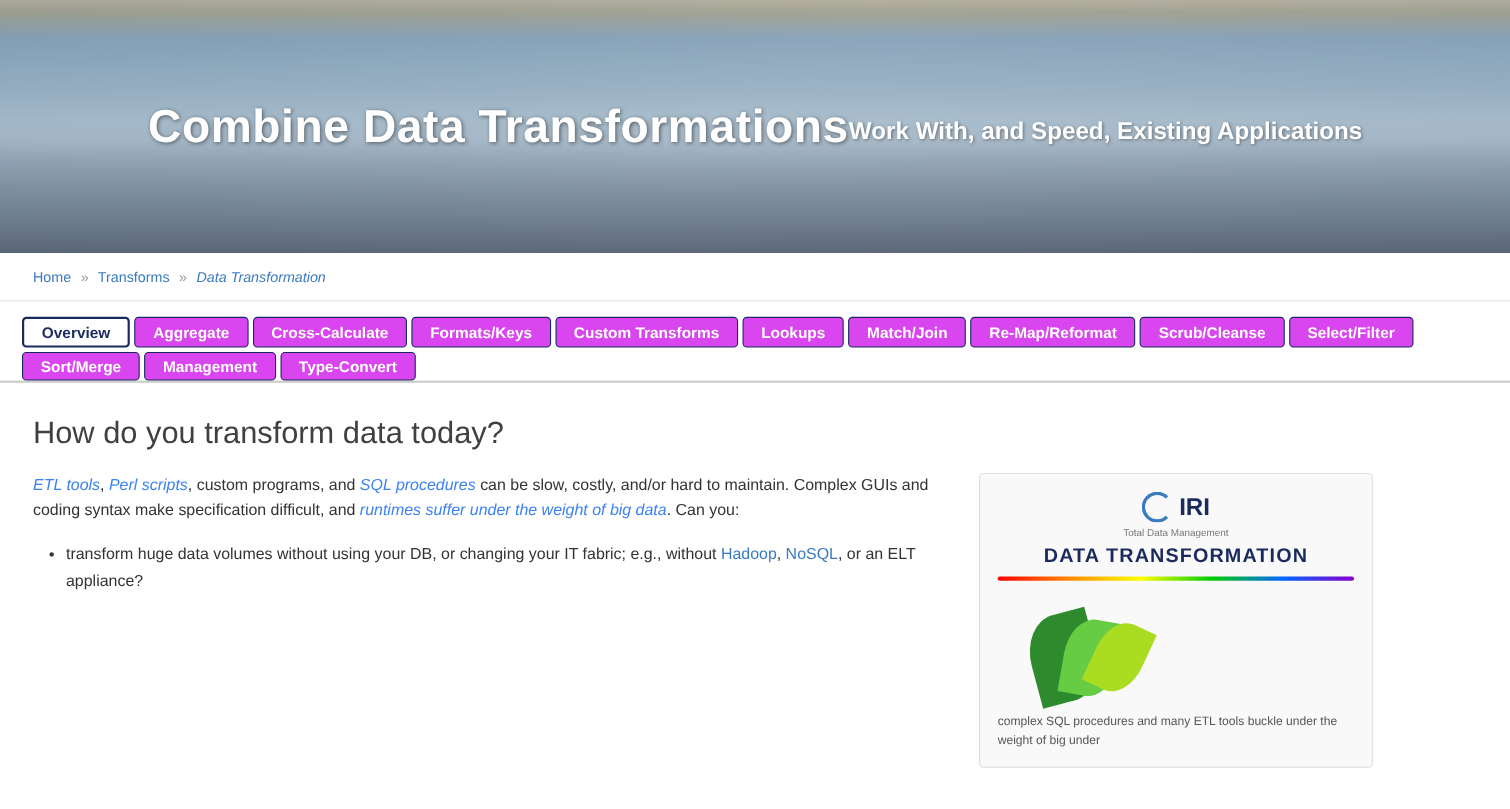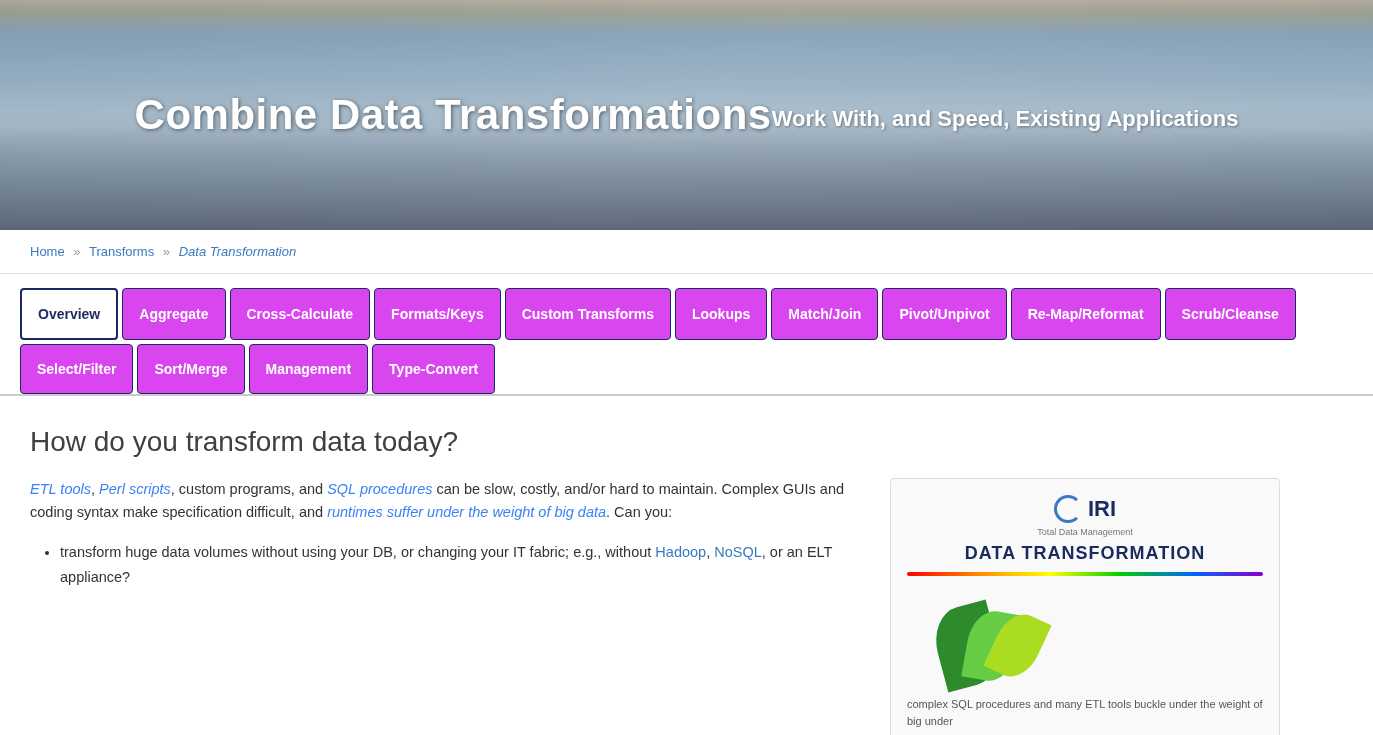--- a/index.html
+++ b/index.html
@@ -81,21 +81,21 @@
 
     
     .nav-tabs {
       padding: 14px 20px 0 20px;
       display: flex;
       flex-wrap: wrap;
       gap: 4px;
       border-bottom: 2px solid #ccc;
     }
     .tab-btn {
-      padding: 16px 16px;
+      padding: 4px 16px;
       border: 1px solid #1a2a5e;
       border-radius: 4px;
       cursor: pointer;
       font-size: 14px;
       font-weight: 600;
       text-decoration: none;
     }
     .tab-btn.active {
       background: #fff;
       color: #1a2a5e;
@@ -121,21 +121,21 @@
     .content-layout {
       display: flex;
       gap: 40px;
       align-items: flex-start;
     }
     .content-left {
       flex: 1;
       max-width: 820px;
     }
     .content-right {
-      width: 390px;
+      width: 358px;
       flex-shrink: 0;
     }
 
     .intro-text {
       font-size: 14.5px;
       line-height: 1.6;
       color: #333;
       margin-bottom: 16px;
     }
     .intro-text a {
@@ -262,21 +262,20 @@
 </div>
 
 <div class="nav-tabs" id="nav-tabs-container">
 <button class="tab-btn active">Overview</button>
     <button class="tab-btn inactive">Aggregate</button>
     <button class="tab-btn inactive">Cross-Calculate</button>
     <button class="tab-btn inactive">Formats/Keys</button>
     <button class="tab-btn inactive">Custom Transforms</button>
     <button class="tab-btn inactive">Lookups</button>
     <button class="tab-btn inactive">Match/Join</button>
-    <button class="tab-btn inactive">Pivot/Unpivot</button>
     <button class="tab-btn inactive">Re-Map/Reformat</button>
     <button class="tab-btn inactive">Scrub/Cleanse</button>
     <button class="tab-btn inactive">Select/Filter</button>
     <button class="tab-btn inactive">Sort/Merge</button>
     <button class="tab-btn inactive">Management</button>
     <button class="tab-btn inactive">Type-Convert</button>
   </div>
 
 <div class="main-content">
   <h2 class="section-heading">How do you transform data today?</h2>

